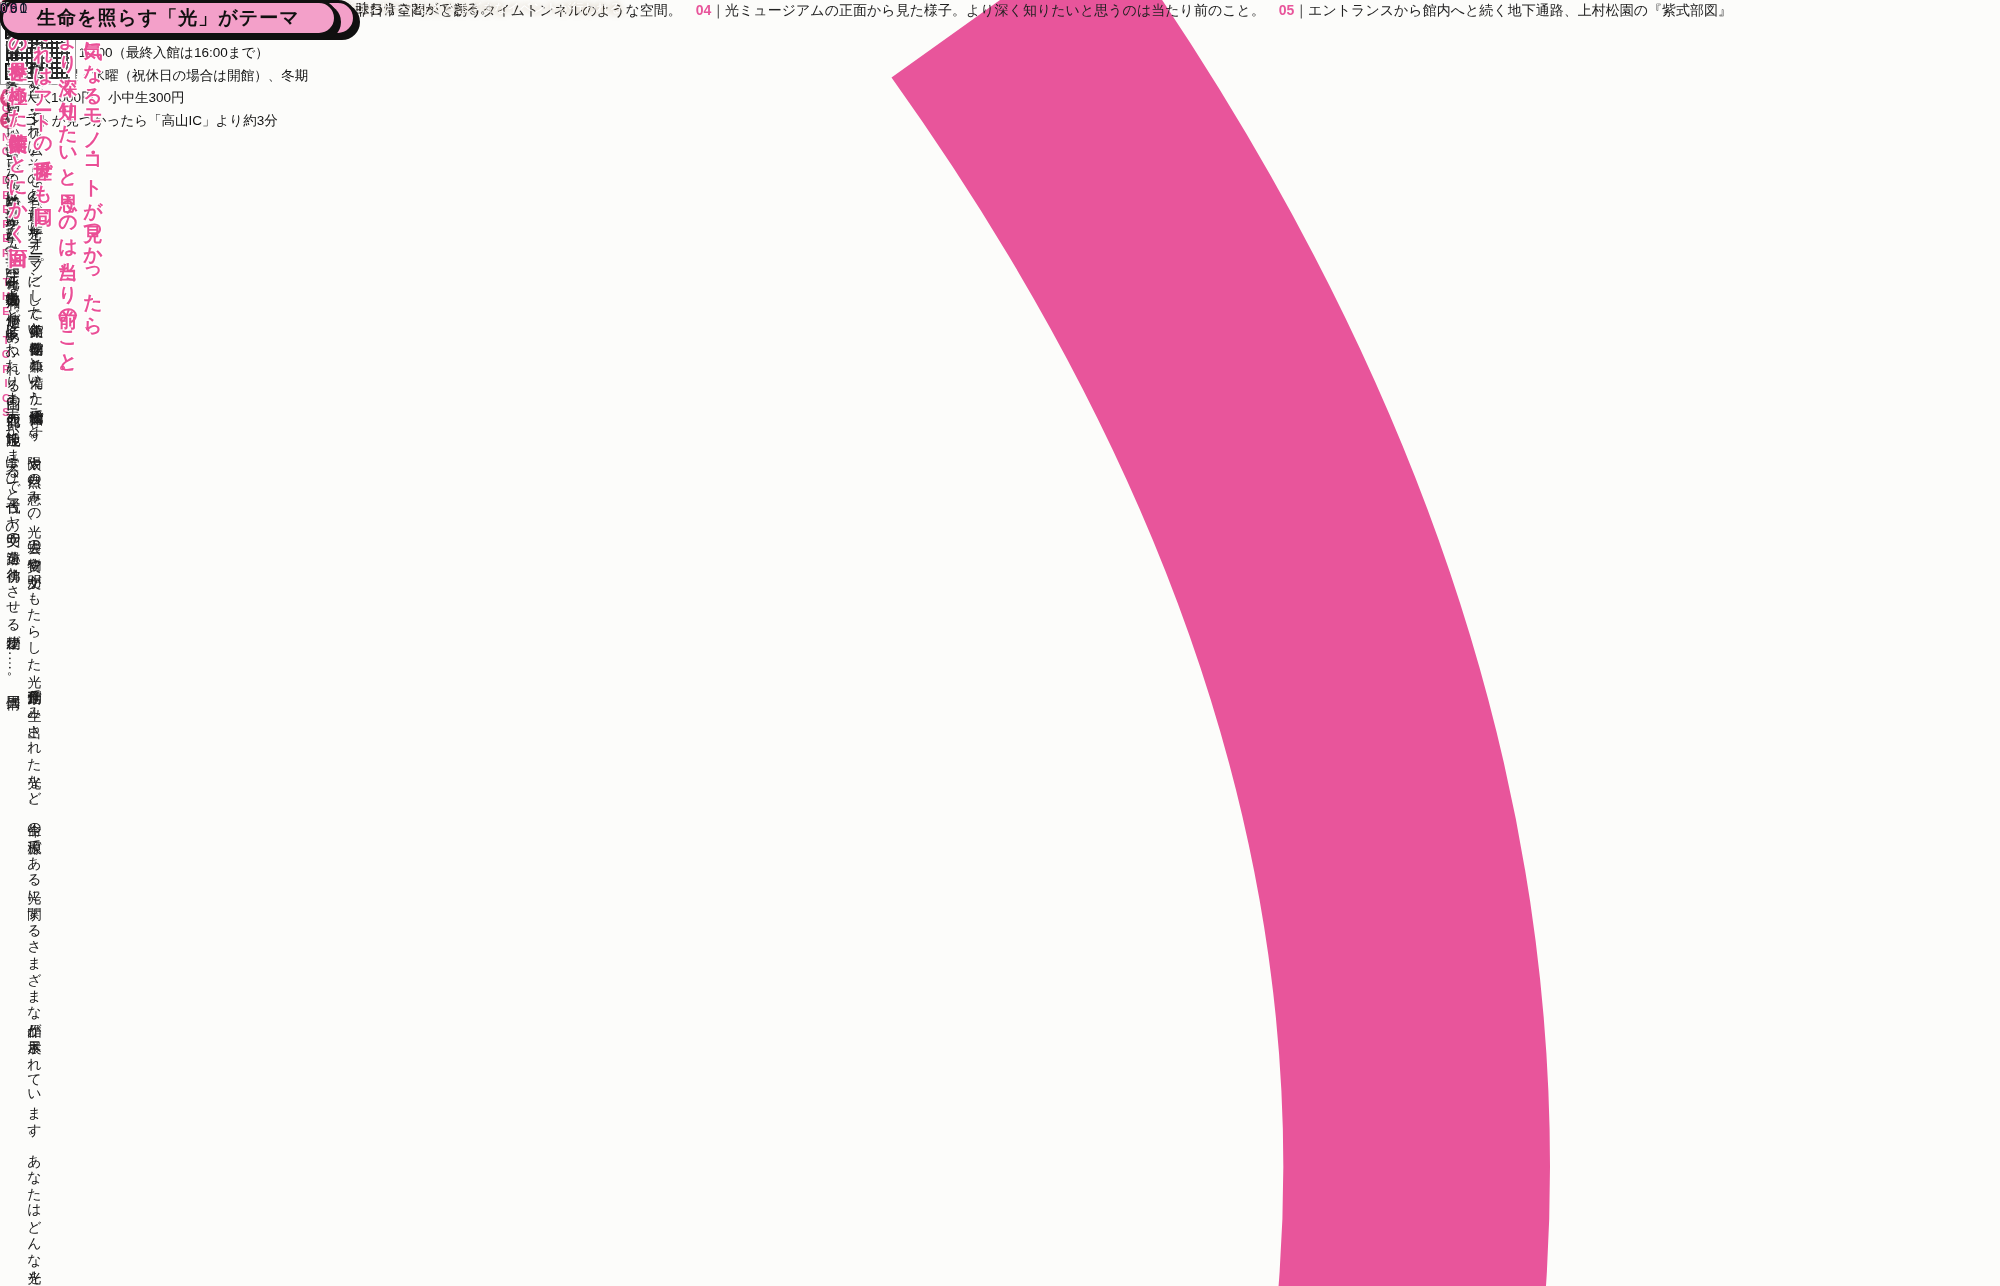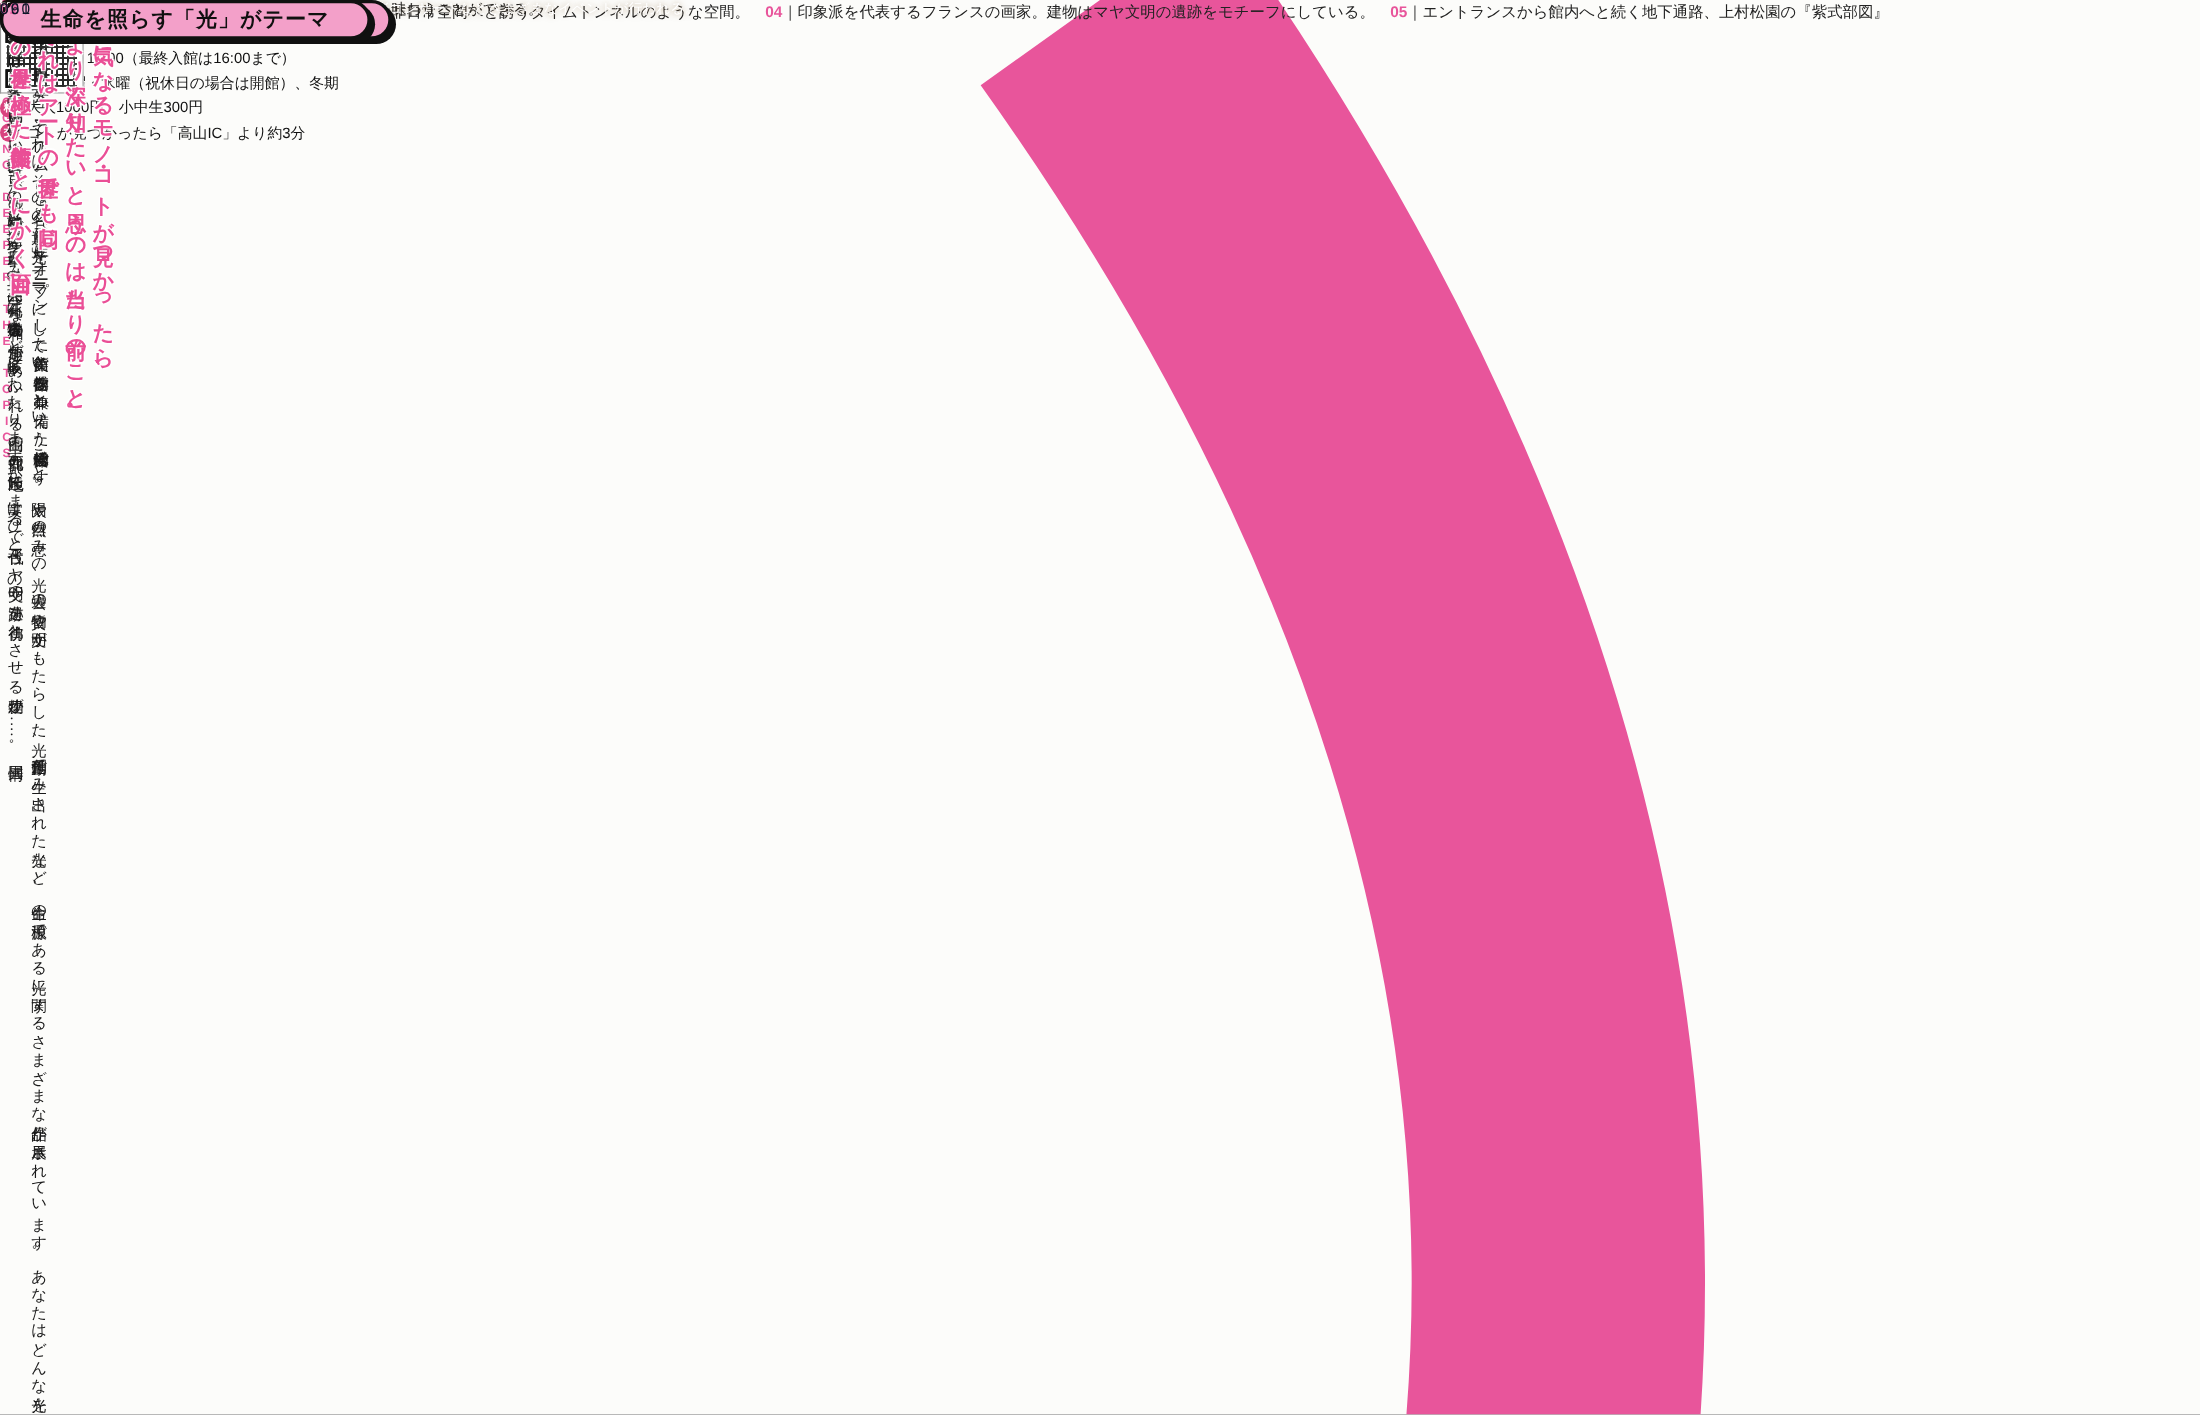--- a/index.html
+++ b/index.html
@@ -207,21 +207,21 @@
     <div class="p04-center"></div>
     <div class="p04-lawn"></div>
     <div class="p04-path"></div>
   </div>
   <div class="ab fignum n03">03</div>
   <div class="ab fignum n04">04</div>
   <div class="ab fignum n05">05</div>
 
   <p class="ab caps">
     <span class="cnum">03</span><span>｜エントランスから館内へと続く地下通路。訪問者を非日常空間へと誘うタイムトンネルのような空間。</span>
-    <span class="cnum">04</span><span>｜印象派を代表するフランスの画家。建物はマヤ文明の遺跡をモチーフにしている。</span>
+    <span class="cnum">04</span><span>｜光ミュージアムの正面から見た様子。より深く知りたいと思うのは当たり前のこと。</span>
     <span class="cnum">05</span><span>｜エントランスから館内へと続く地下通路、上村松園の『紫式部図』</span>
   </p>
 
   <div class="ab area">
     <i class="brk bl"></i>
     <span>岐阜・高山市</span>
     <i class="brk br"></i>
   </div>
   <div class="ab mname">光ミュージアム</div>
   <div class="ab mkana">ひかるミュージアム</div>

